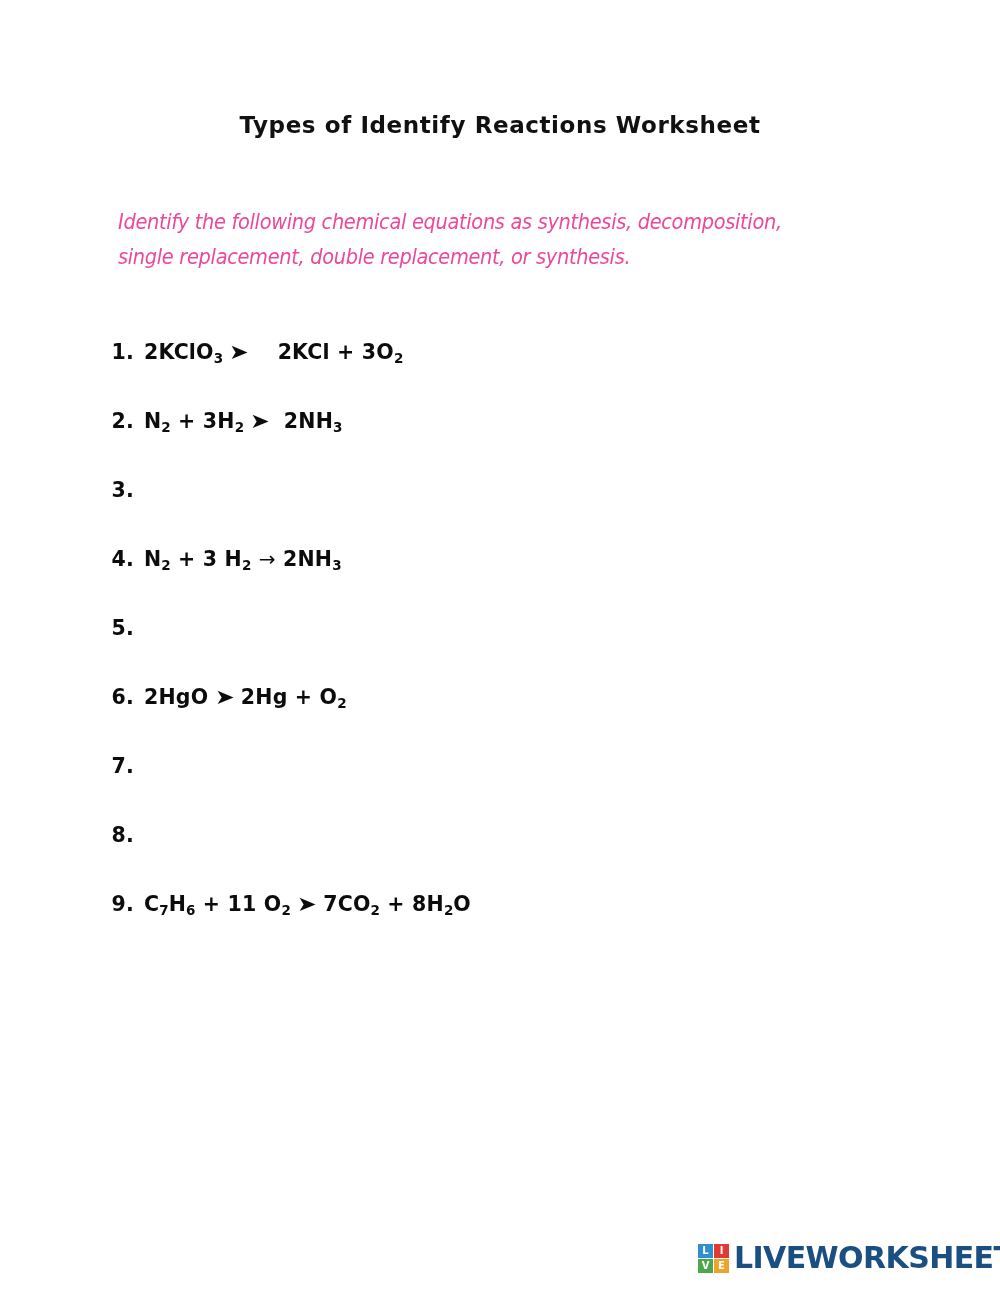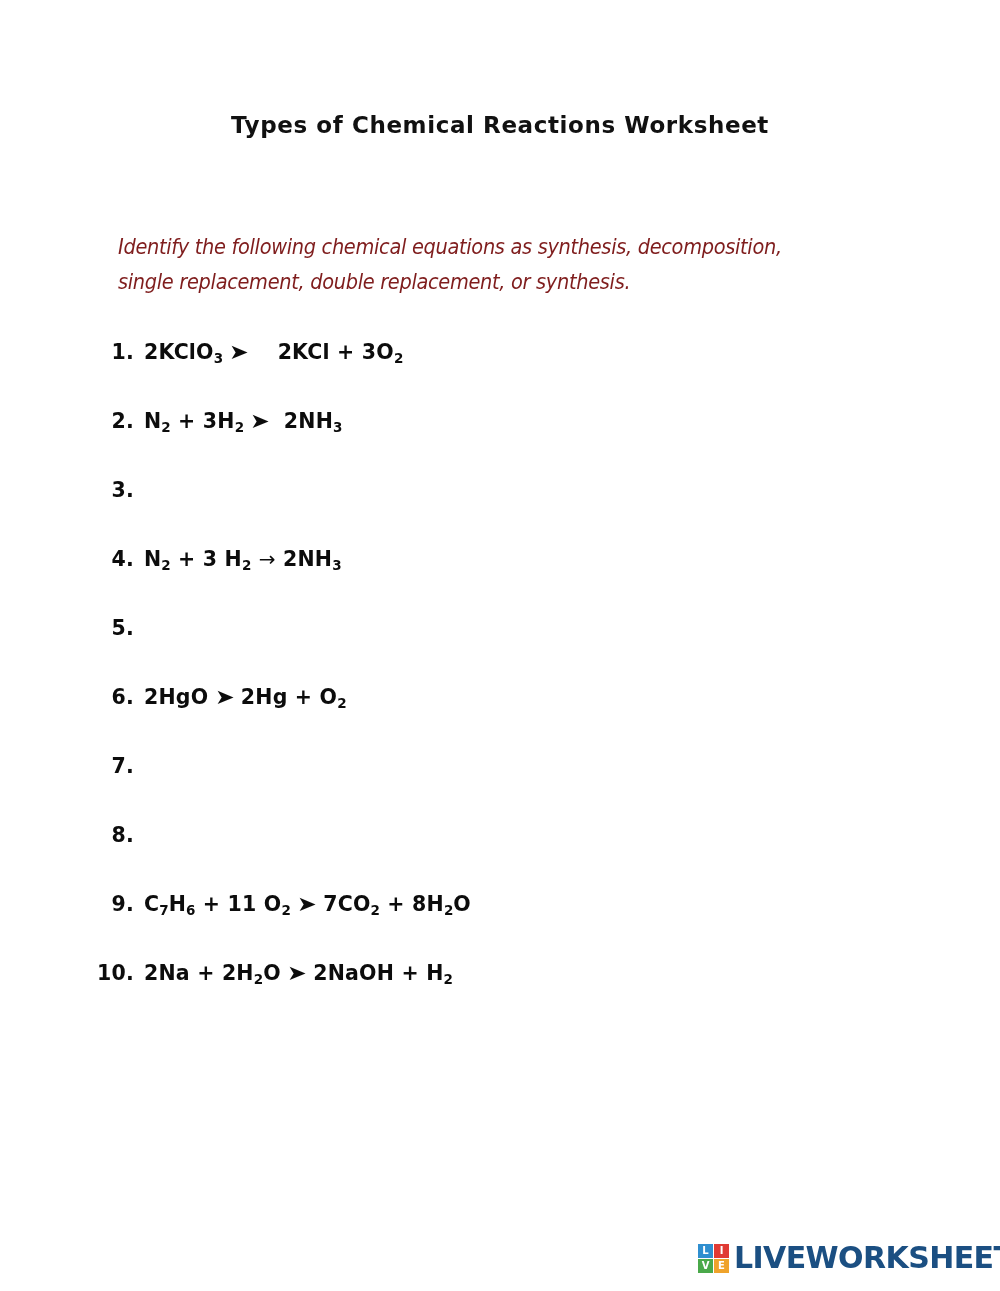--- a/index.html
+++ b/index.html
@@ -36,28 +36,28 @@
     font-weight: bold;
     letter-spacing: 0.6px;
     color: #111111;
     white-space: pre;
   }
 
   
   .instructions {
     position: absolute;
     left: 118px;
-    top: 229px;
+    top: 204px;
     width: 790px;
     font-family: "DejaVu Sans Condensed", "Liberation Sans Narrow", "Liberation Sans", sans-serif;
     font-style: italic;
     font-size: 21.5px;
     font-weight: 500;
     line-height: 35px;
-    color: #7f1d1d;
+    color: #ec4899;
     letter-spacing: -0.3px;
   }
   .instructions .line {
     display: block;
     white-space: pre;
   }
 
   
   .eq-list {
     position: absolute;
@@ -139,21 +139,21 @@
     letter-spacing: -0.6px;
     line-height: 1;
     white-space: nowrap;
   }
 </style>
 </head>
 <body>
 
 <div class="sheet">
 
-  <div class="title">Types of Chemical Reactions Worksheet</div>
+  <div class="title">Types of Identify Reactions Worksheet</div>
 
   <div class="instructions">
     <span class="line">Identify the following chemical equations as synthesis, decomposition,</span>
     <span class="line">single replacement, double replacement, or synthesis.</span>
   </div>
 
   <div class="eq-list">
 
     <div class="eq-row">
       <span class="eq-num">1.</span>
@@ -189,24 +189,20 @@
 
     <div class="eq-row">
       <span class="eq-num">8.</span>
     </div>
 
     <div class="eq-row">
       <span class="eq-num">9.</span>
       <span class="eq-body">C<sub>7</sub>H<sub>6</sub> + 11 O<sub>2</sub> <span class="arrow-bold">➤</span> 7CO<sub>2</sub> + 8H<sub>2</sub>O</span>
     </div>
 
-    <div class="eq-row">
-      <span class="eq-num">10.</span>
-      <span class="eq-body">2Na + 2H<sub>2</sub>O <span class="arrow-bold">➤</span> 2NaOH + H<sub>2</sub></span>
-    </div>
 
   </div>
 
   <div class="lw-logo">
     <div class="lw-mark">
       <span class="lw-tile" style="background: rgb(47, 143, 208);">L</span>
       <span class="lw-tile" style="background: rgb(224, 58, 52);">I</span>
       <span class="lw-tile" style="background: rgb(74, 169, 74);">V</span>
       <span class="lw-tile" style="background: rgb(239, 163, 43);">E</span>
     </div>

